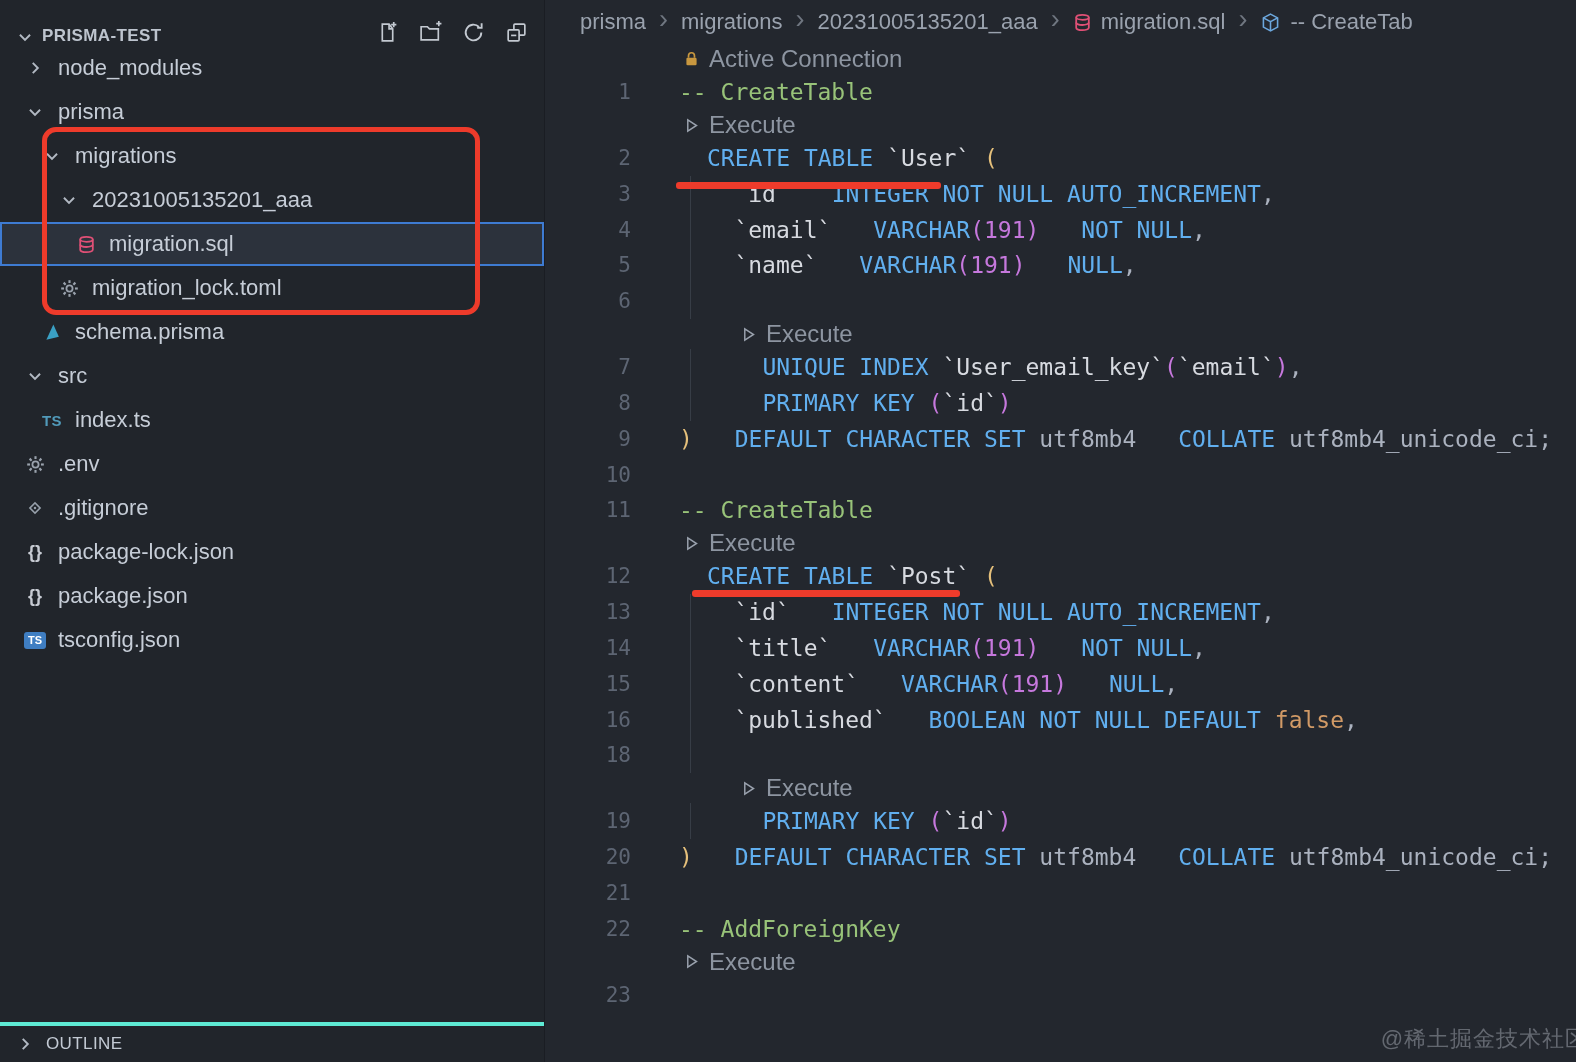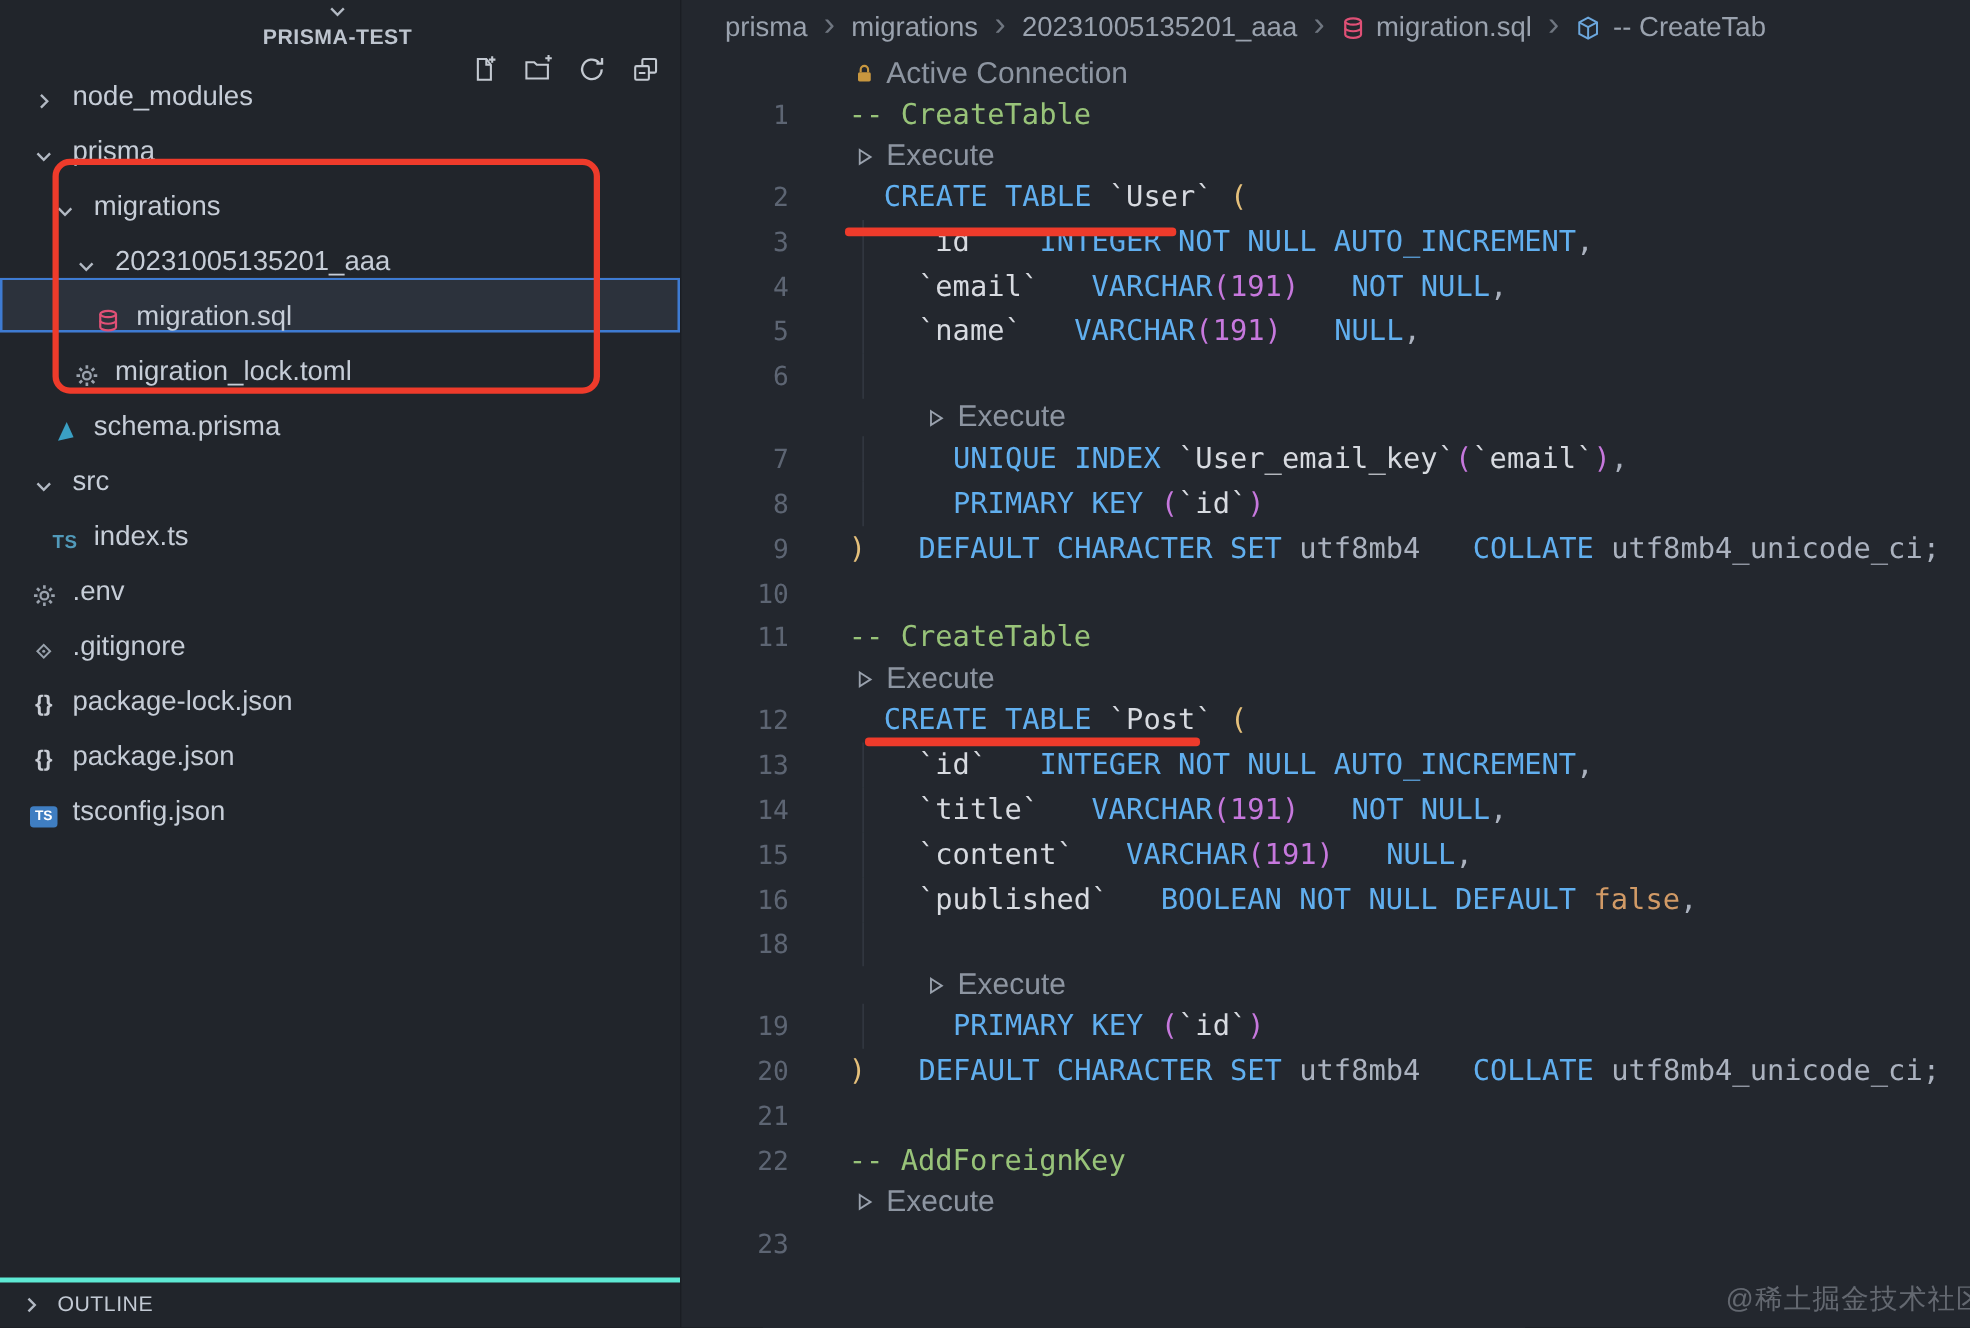--- a/index.html
+++ b/index.html
@@ -4,26 +4,26 @@
 <style>
   * { margin:0; padding:0; box-sizing:border-box; }
   html,body { background:#1b1e23; }
   .app {
     position:relative; width:1576px; height:1062px; overflow:hidden;
     background:#23272e; font-family:"Liberation Sans", sans-serif; color:#c3cad4;
   }
   
   .sidebar { position:absolute; left:0; top:0; bottom:0; width:545px;
     background:#21252b; border-right:1px solid #1a1d23; }
-  .sb-head { height:46px; display:flex; align-items:center; padding:0 14px 0 10px; gap:2px;flex-direction:column; }
+  .sb-head { height:46px; display:flex; align-items:flex-end; padding:0 14px 0 10px; gap:2px; }
   .sb-title { font-weight:700; font-size:17px; letter-spacing:.4px; color:#bdc4ce; }
   .sb-tools { margin-left:auto; display:flex; gap:16px; align-items:center; }
   .tool { background:none; border:0; padding:1px; cursor:pointer; display:flex; }
   .tree { position:absolute; top:46px; left:0; right:0; }
-  .trow { height:44px; display:flex; align-items:flex-end; gap:8px; font-size:22px;
+  .trow { height:44px; display:flex; align-items:center; gap:8px; font-size:22px;
     color:#c6cdd7; cursor:pointer; white-space:nowrap; }
   .trow.sel { background:#2c323c; box-shadow: inset 0 0 0 2px var(--selection-blue,#3e7bd2); }
   .ticon { width:30px; min-width:30px; display:flex; align-items:center; justify-content:center; }
   .outline { position:absolute; left:0; right:0; bottom:0; height:40px;
     border-top:4px solid #5eead4; display:flex; align-items:center; gap:6px;
     padding:0 10px; font-weight:400; font-size:17px; letter-spacing:.4px; cursor:pointer; }
   
   .editor { position:absolute; left:546px; top:0; right:0; bottom:0; overflow:hidden; }
   .breadcrumb { height:44px; display:flex; align-items:center; padding-left:34px;
     font-size:22px; color:#9aa2ae; white-space:nowrap; overflow:hidden; }

